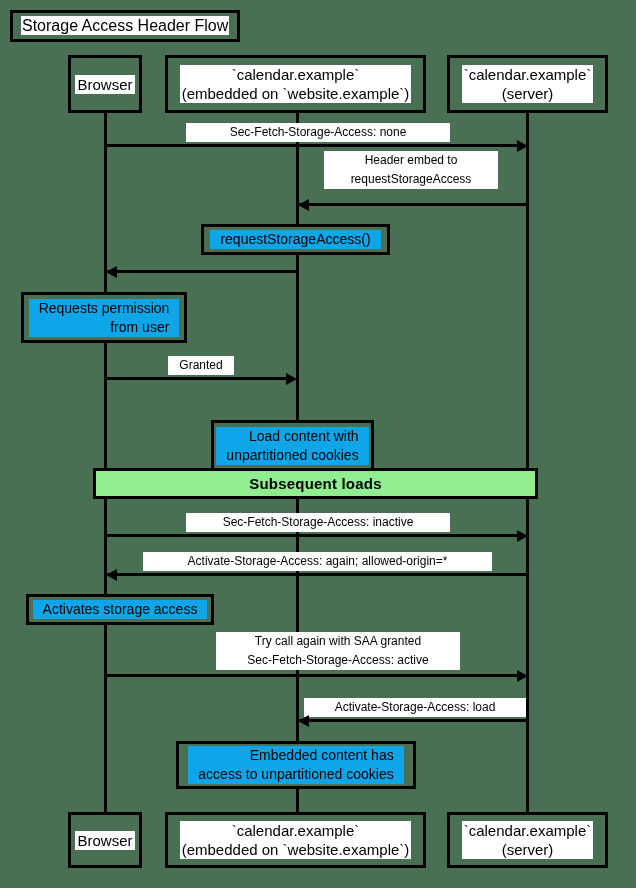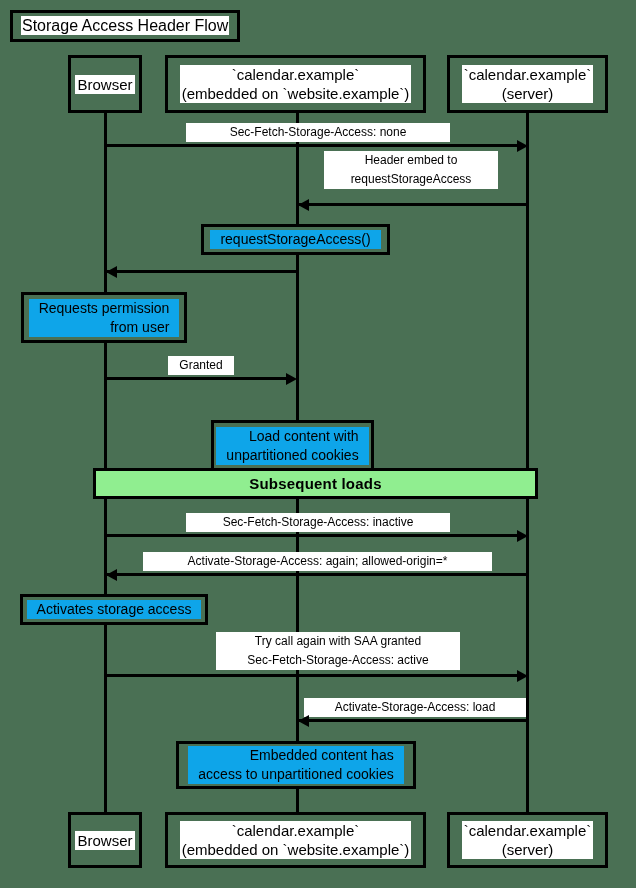--- a/index.html
+++ b/index.html
@@ -189,21 +189,21 @@
   </div>
 
   <div class="msg-label" style="left:186px; top:513px; width:260px;">Sec-Fetch-Storage-Access: inactive</div>
   <div class="msg-line" style="left:105px; top:534px; width:419px;"></div>
   <div class="arrowhead right" style="left:517px; top:530px;"></div>
 
   <div class="msg-label" style="left:143px; top:552px; width:345px;">Activate-Storage-Access: again; allowed-origin=*</div>
   <div class="msg-line" style="left:105px; top:573px; width:421px;"></div>
   <div class="arrowhead left" style="left:106px; top:569px;"></div>
 
-  <div class="note-box" style="left:20px; top:594px; width:188px; height:31px;">
+  <div class="note-box" style="left:26px; top:594px; width:188px; height:31px;">
     <span class="note-text">Activates storage access</span>
   </div>
 
   <div class="msg-label" style="left:192px; top:632px; width:240px;margin-left:24px;">Try call again with SAA granted
 Sec-Fetch-Storage-Access: active</div>
   <div class="msg-line" style="left:105px; top:674px; width:419px;"></div>
   <div class="arrowhead right" style="left:517px; top:670px;"></div>
 
   <div class="msg-label" style="left:304px; top:698px; width:218px;">Activate-Storage-Access: load</div>
   <div class="msg-line" style="left:297px; top:719px; width:229px;"></div>

